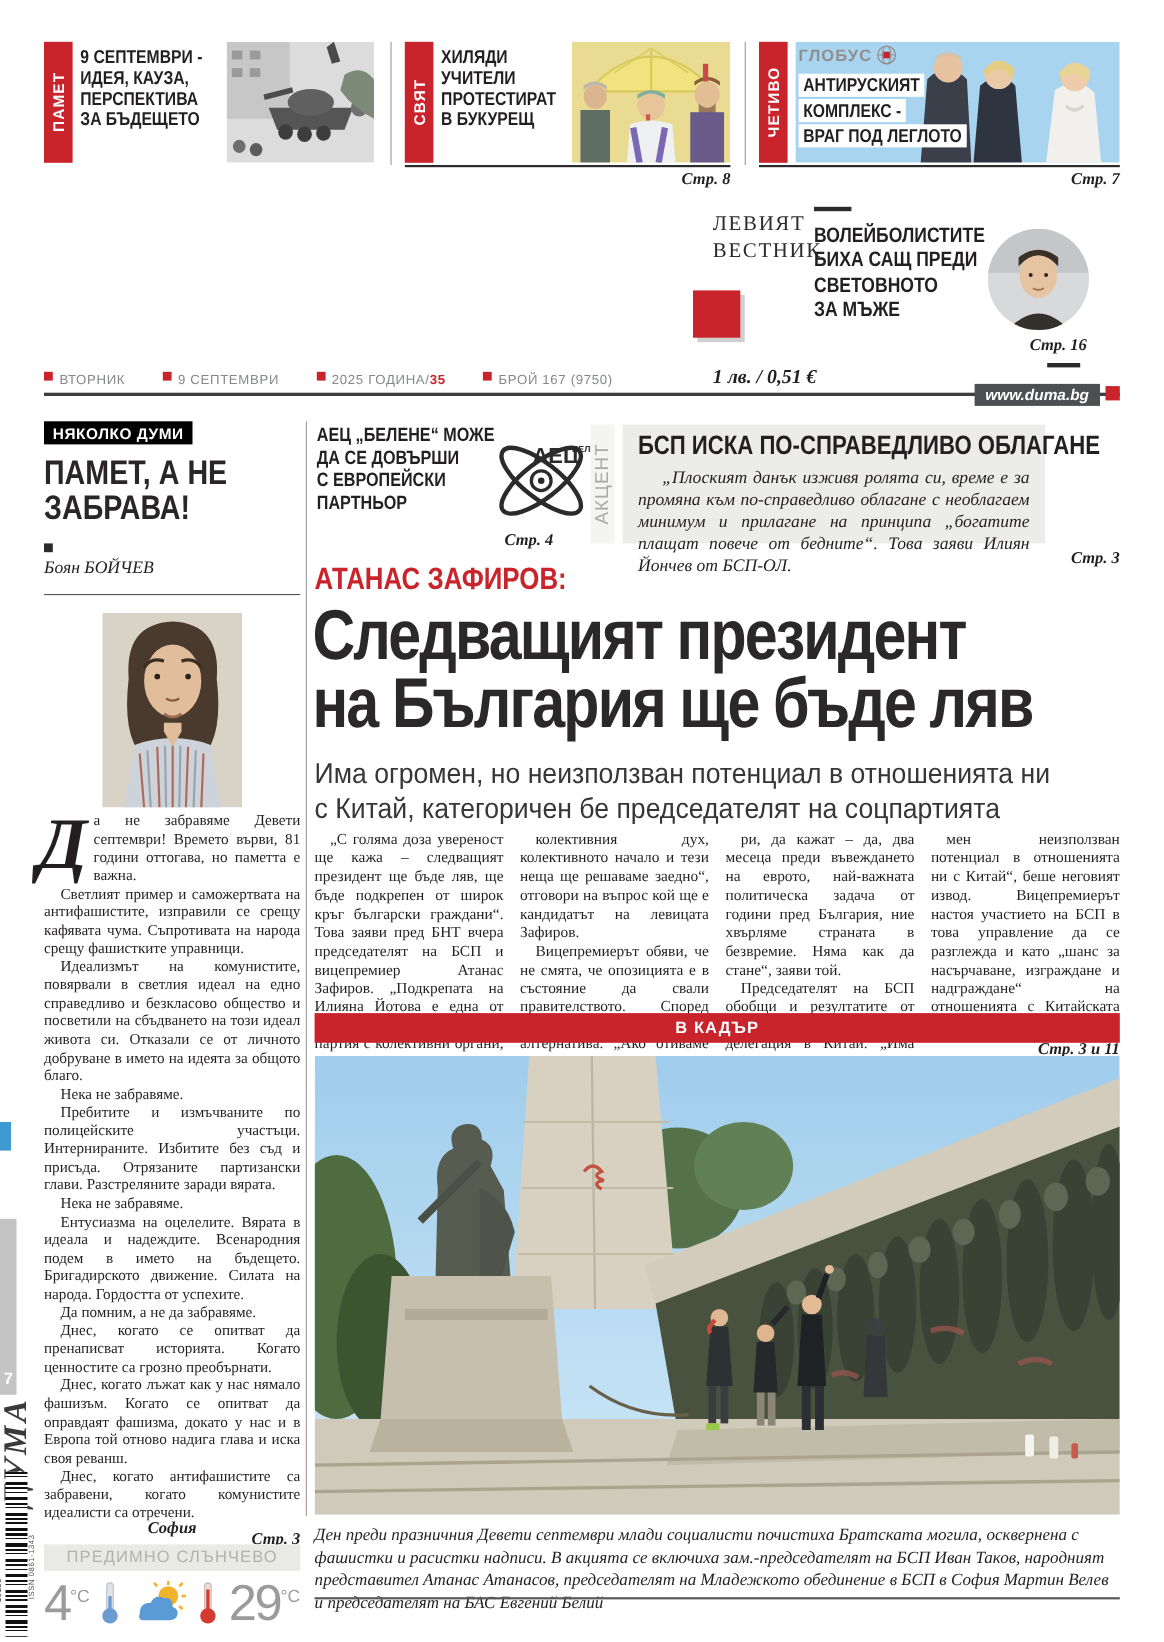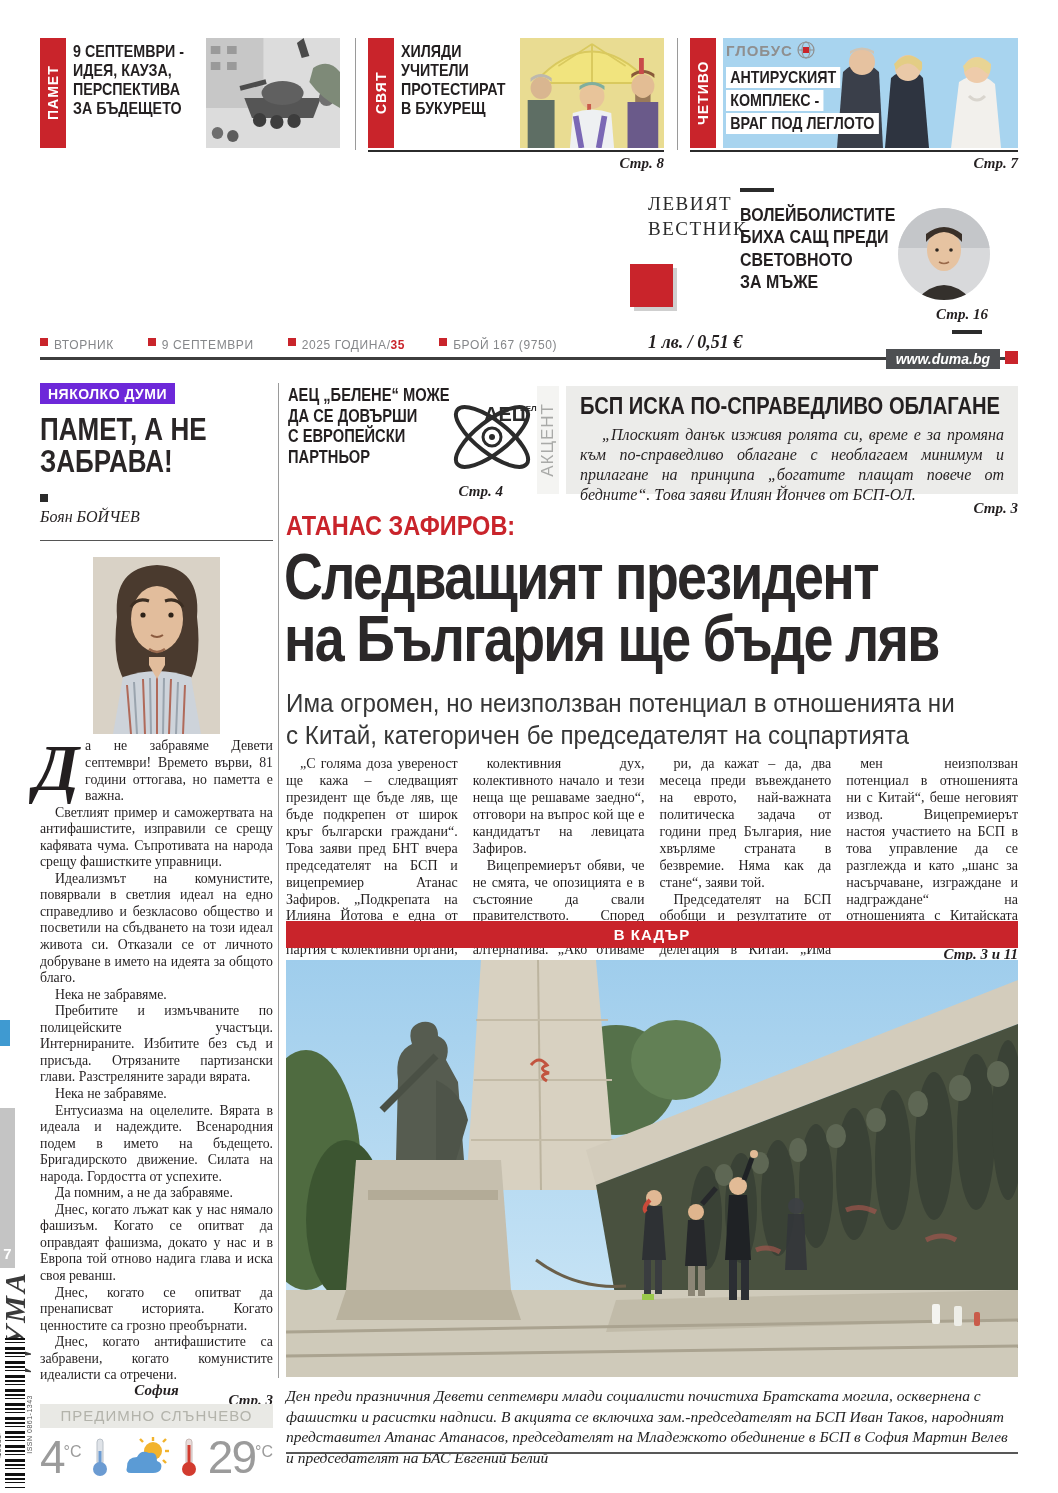--- a/index.html
+++ b/index.html
@@ -43,21 +43,21 @@
   .dl-sq { width:8px; height:8px; background:#c9242b; margin-right:6px; flex:none; }
   .dl-red { color:#c9242b; font-weight:bold; }
   #price { position:absolute; left:648px; top:332px; font:bold italic 18px "Liberation Serif", serif; }
   #top-rule { position:absolute; left:40px; top:357px; width:978px; height:3px; background:#3d3d3d; }
   #site-bar { position:absolute; right:58px; top:349px; background:#4d4f52; color:#fff;
               font:bold italic 14px "Liberation Sans", sans-serif; padding:2px 10px; }
   #site-sq { position:absolute; right:40px; top:351px; width:13px; height:13px; background:#c9242b; }
 
   
   #opinion { position:absolute; left:40px; top:383px; width:233px; }
-  #opinion-kicker { display:inline-block; background:#6d28d9; color:#fff; font:bold 14px "Liberation Sans", sans-serif;
+  #opinion-kicker { display:inline-block; background:#000000; color:#fff; font:bold 14px "Liberation Sans", sans-serif;
                     letter-spacing:0.5px; padding:3px 8px 2px; }
   #opinion-title { margin-top:10px; font:bold 31px/1.04 "Liberation Sans", sans-serif; color:#2a2627; }
   #opinion-bullet { width:8px; height:8px; background:#2b2b2b; margin:16px 0 6px; }
   #opinion-author { font:italic 16px "Liberation Serif", serif; }
   #opinion-rule { border-bottom:1.5px solid #555; margin:14px 0 16px; }
   #opinion-photo { width:127px; height:177px; margin:0 auto 4px; display:block; }
   #opinion-body { font:13.8px/1.2 "Liberation Serif", serif; text-align:justify; }
   #opinion-body p { margin:0; text-indent:15px; }
   .dropcap { float:left; font:italic bold 66px/0.8 "Liberation Serif", serif; margin:4px 6px 0 -6px; }
   #opinion-lead { text-indent:0 !important; }
@@ -68,21 +68,21 @@
   #belene { position:absolute; left:288px; top:385px; width:245px; }
   #belene-title { font:bold 17.5px/1.18 "Liberation Sans", sans-serif; }
   #belene-logo { position:absolute; left:148px; top:6px; }
   #belene-page { position:absolute; left:95px; top:98px; width:120px; text-align:right; }
 
   
   #akcent-strip { position:absolute; left:537px; top:386px; width:22px; height:108px; background:#f4f4f2;
                   display:flex; align-items:center; justify-content:center; }
   #akcent-label { color:#a9aaa8; font:17px "Liberation Sans", sans-serif; letter-spacing:1px;
                   writing-mode:vertical-rl; transform:rotate(180deg); }
-  #akcent-box { position:absolute; left:566px; top:386px; width:452px; height:108px; background:#ececea;
+  #akcent-box { position:absolute; left:566px; top:386px; width:384px; height:108px; background:#ececea;
                 padding:8px 14px 0; box-sizing:border-box; }
   #akcent-title { font:bold 24px/1 "Liberation Sans", sans-serif; color:#231f20; }
   #akcent-quote { margin-top:7px; font:italic 16px/1.25 "Liberation Serif", serif; text-align:justify;
                   text-indent:22px; }
   #akcent-page { position:absolute; left:900px; top:500px; width:118px; text-align:right; }
 
   
   #story-kicker { position:absolute; left:286px; top:512px; font:bold 28px/1 "Liberation Sans", sans-serif;
                   color:#c9242b; }
   #story-headline { position:absolute; left:284px; top:546px; width:870px;
@@ -330,22 +330,22 @@
     </svg>
     <div id="opinion-body">
       <p id="opinion-lead"><span class="dropcap">Д</span><span>а не забравяме Девети септември! Времето върви, 81 години оттогава, но паметта е важна.</span></p>
       <p>Светлият пример и саможертвата на антифашистите, изправили се срещу кафявата чума. Съпротивата на народа срещу фашистките управници.</p>
       <p>Идеализмът на комунистите, повярвали в светлия идеал на едно справедливо и безкласово общество и посветили на сбъдването на този идеал живота си. Отказали се от личното добруване в името на идеята за общото благо.</p>
       <p>Нека не забравяме.</p>
       <p>Пребитите и измъчваните по полицейските участъци. Интернираните. Избитите без съд и присъда. Отрязаните партизански глави. Разстреляните заради вярата.</p>
       <p>Нека не забравяме.</p>
       <p>Ентусиазма на оцелелите. Вярата в идеала и надеждите. Всенародния подем в името на бъдещето. Бригадирското движение. Силата на народа. Гордостта от успехите.</p>
       <p>Да помним, а не да забравяме.</p>
+      <p>Днес, когато се опитват да пренаписват историята. Когато ценностите са грозно преобърнати.</p>
       <p>Днес, когато лъжат как у нас нямало фашизъм. Когато се опитват да оправдаят фашизма, докато у нас и в Европа той отново надига глава и иска своя реванш.</p>
-      <p>Днес, когато се опитват да пренаписват историята. Когато ценностите са грозно преобърнати.</p>
       <p>Днес, когато антифашистите са забравени, когато комунистите идеалисти са отречени.</p>
     </div>
     <div id="opinion-page" class="pageref">Стр. 3</div>
   </div>
   <div id="col-divider"></div>
 
   <div id="belene">
     <div id="belene-title">
       <span class="sqz preline" style="width:200px;">АЕЦ „БЕЛЕНЕ“ МОЖЕ
 ДА СЕ ДОВЪРШИ

